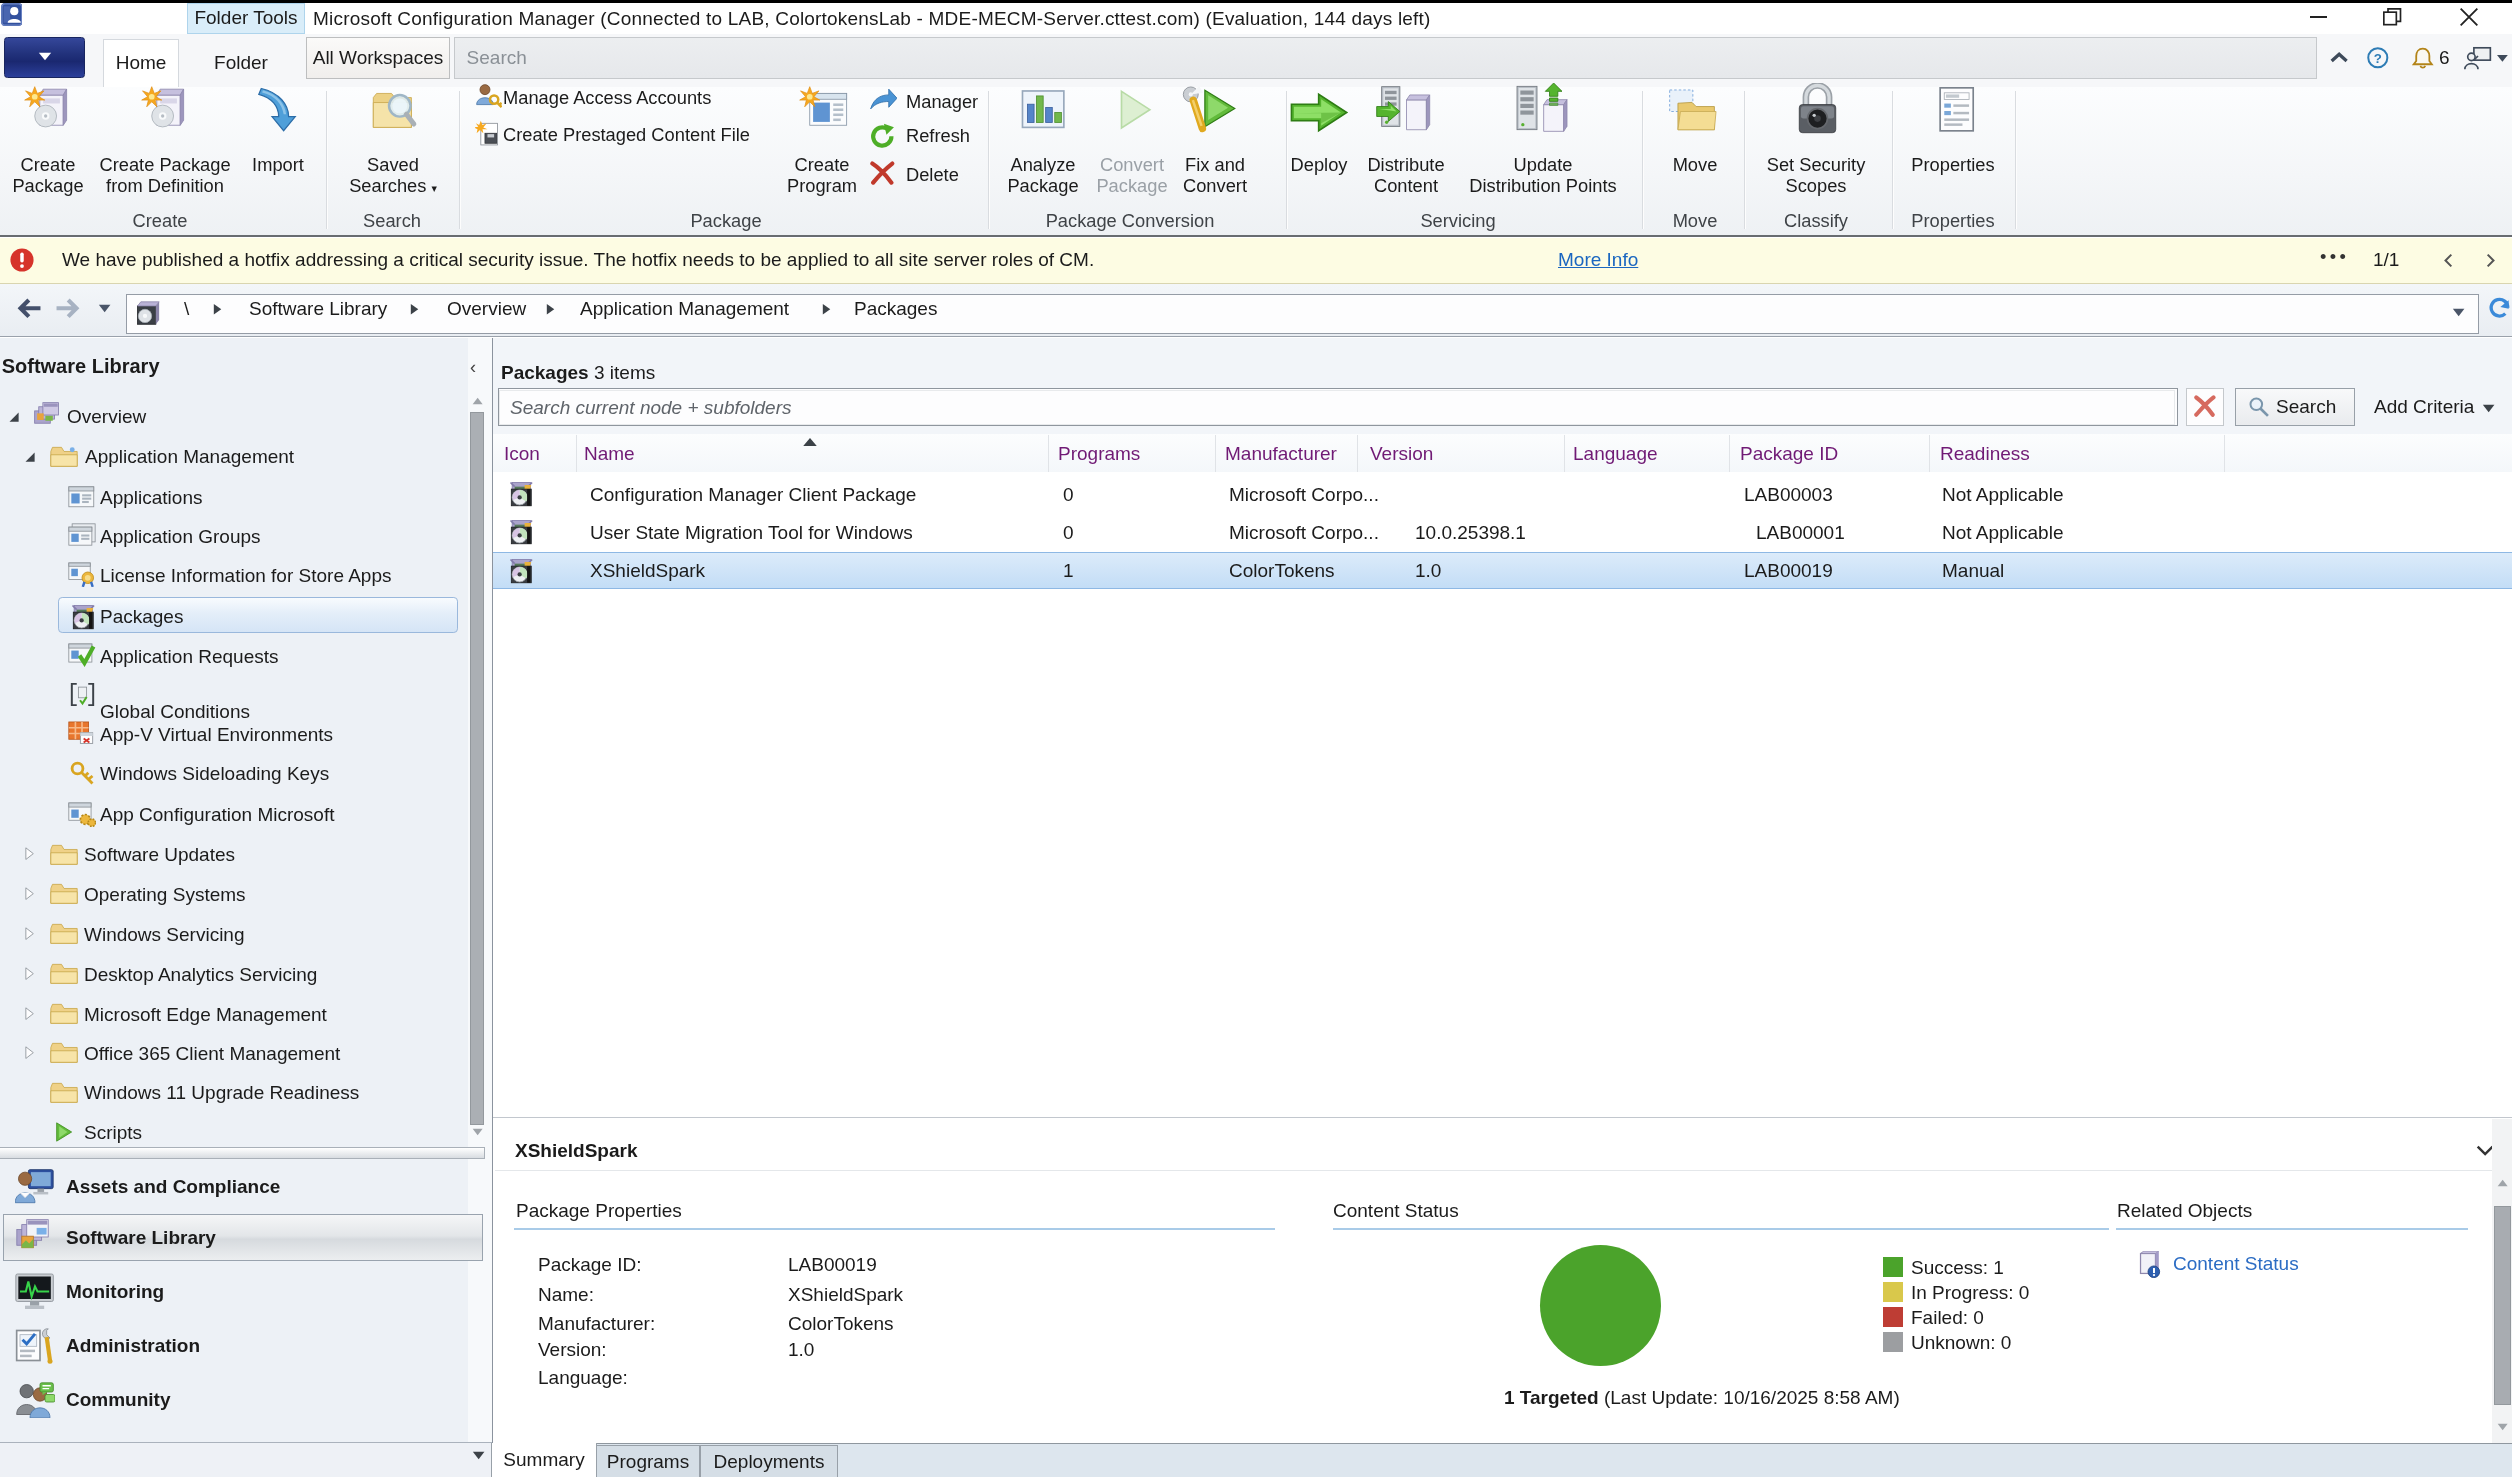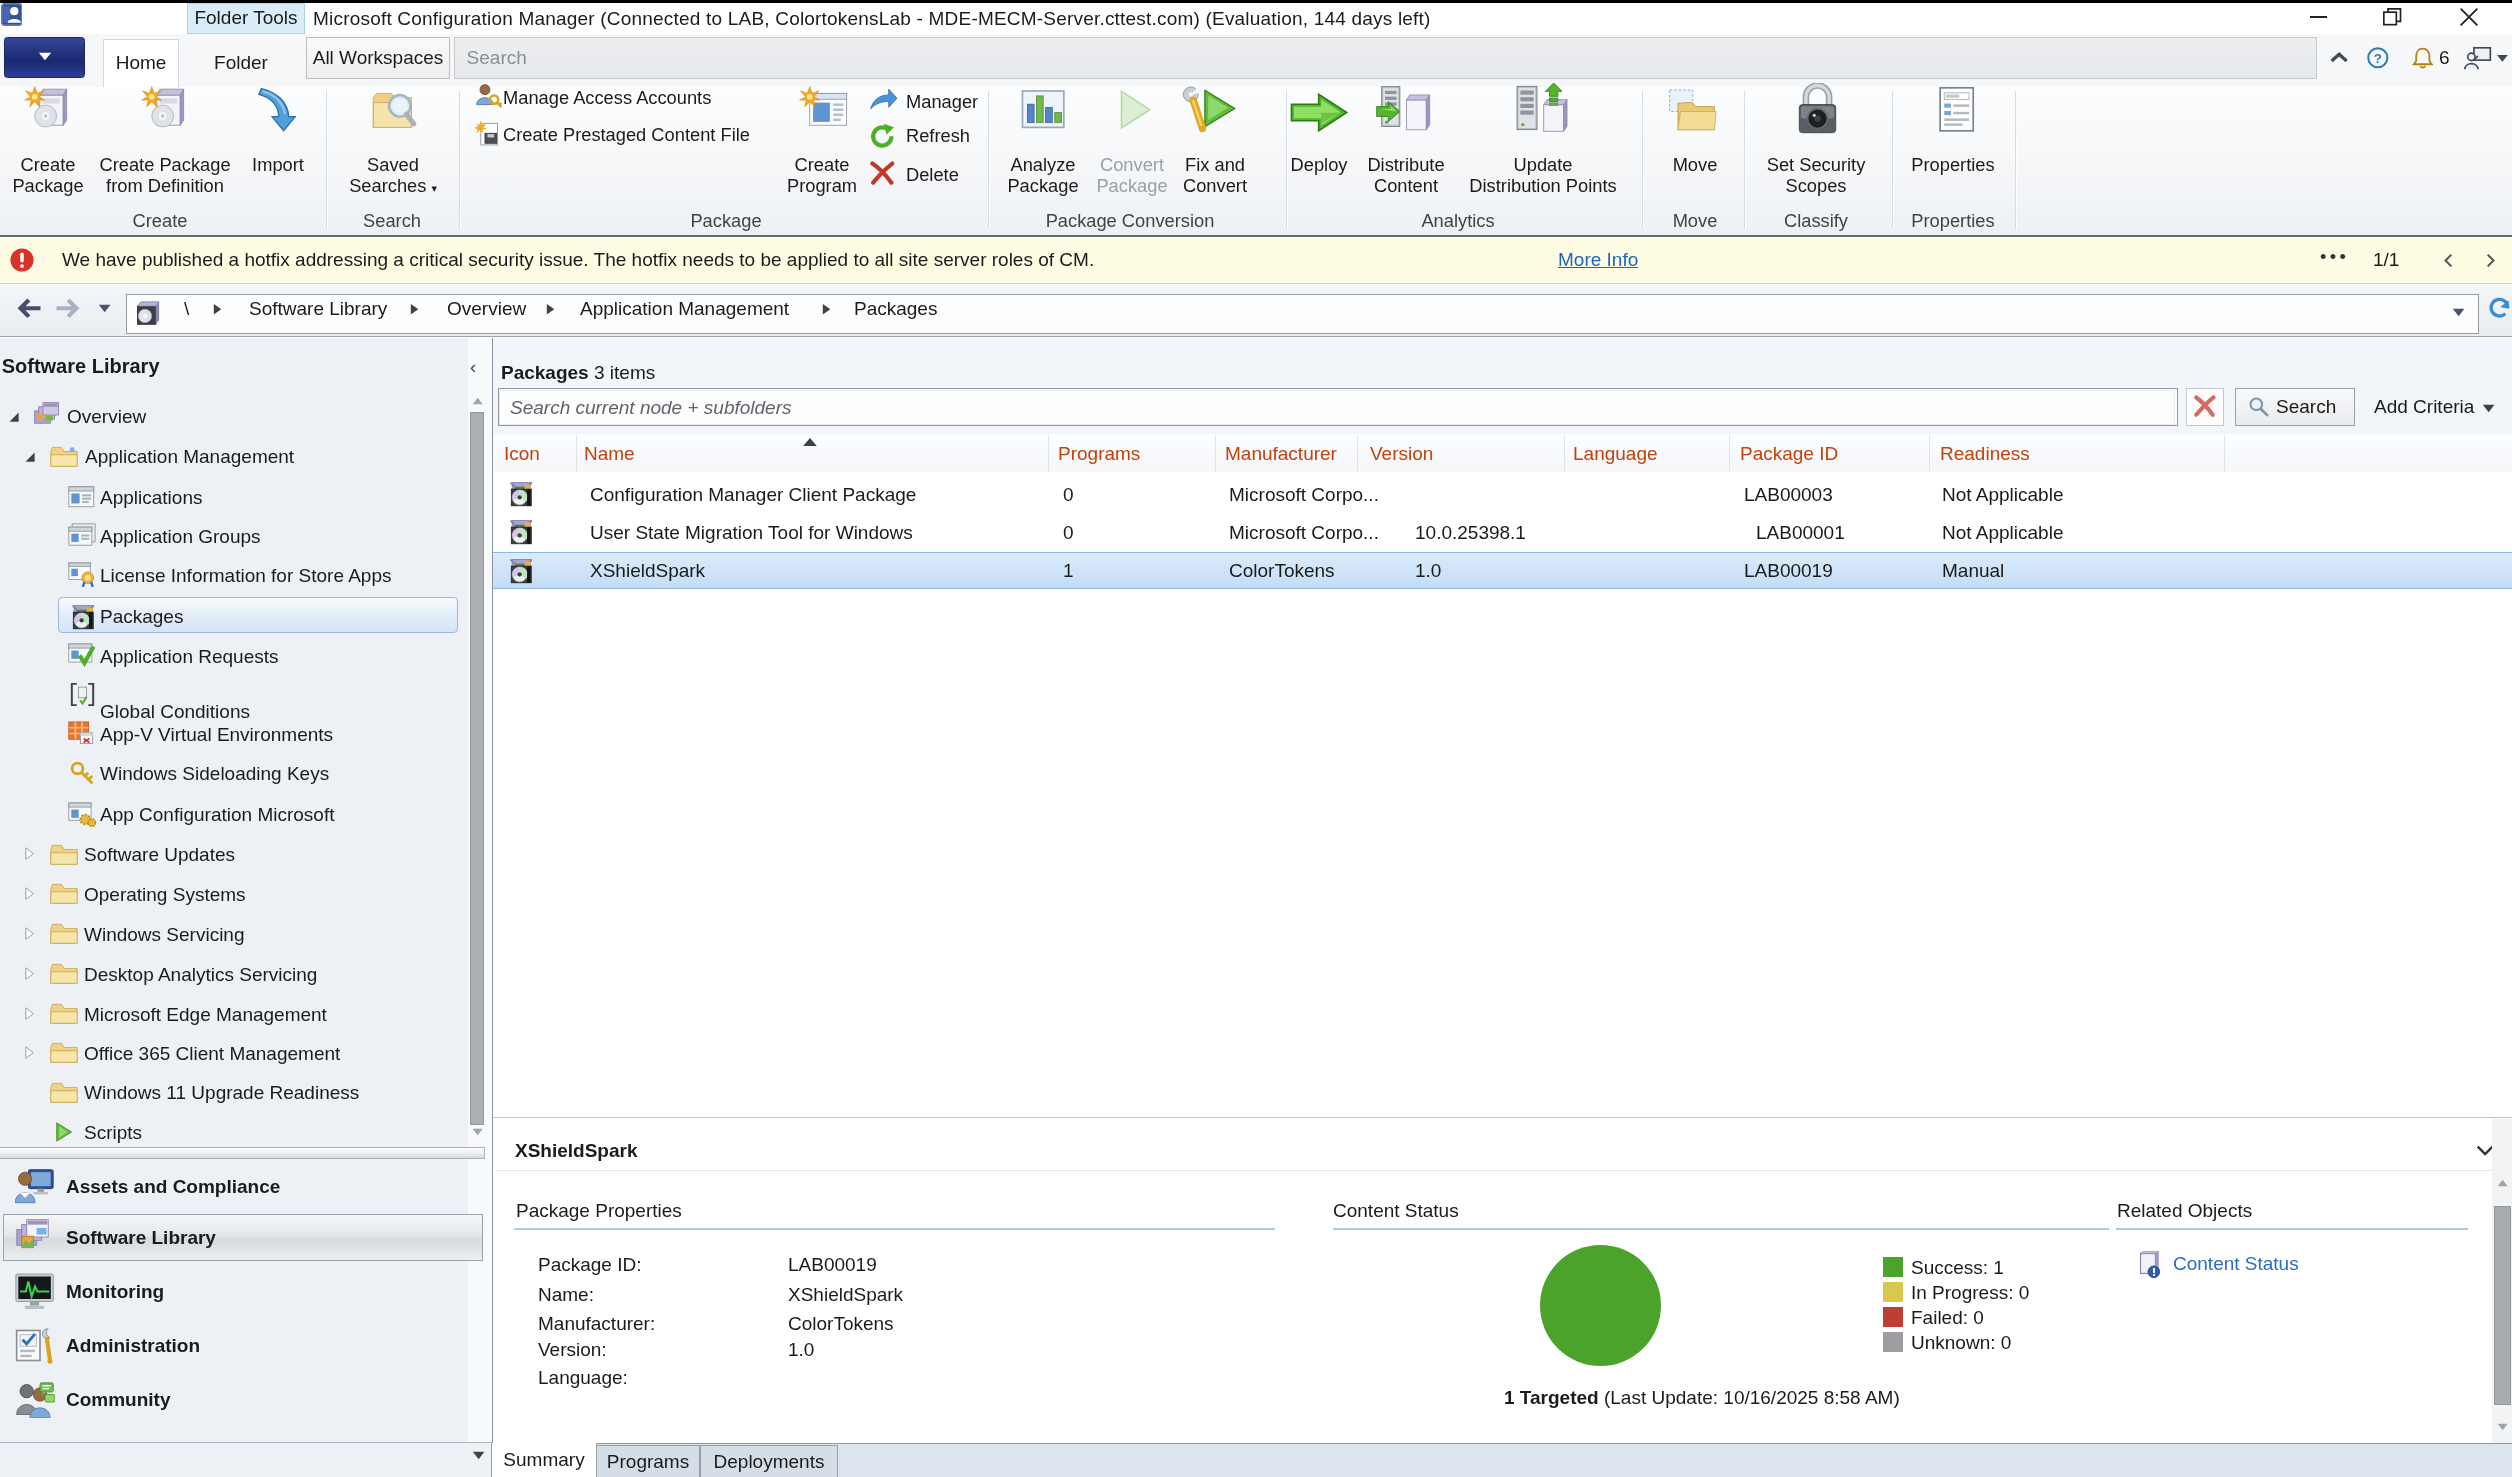--- a/index.html
+++ b/index.html
@@ -6,21 +6,21 @@
   body{width:2512px;height:1477px;overflow:hidden;background:#fff;}
   #root{position:relative;width:2512px;height:1477px;font-family:"Liberation Sans",sans-serif;color:#1b1b1b;font-size:19px;}
   .abs{position:absolute;}
   .nw{white-space:nowrap;}
   .ctr{display:flex;align-items:center;justify-content:center;}
   .vctr{display:flex;align-items:center;}
   svg{display:block;}
   .riblabel{position:absolute;text-align:center;font-size:18.3px;color:#1b1b1b;line-height:21px;white-space:nowrap;transform:translateX(-50%);}
   .grplabel{position:absolute;transform:translateX(-50%);font-size:18.3px;color:#3f4347;white-space:nowrap;}
   .ribsep{position:absolute;top:91px;height:138px;width:0.8px;background:#d9dce0;border-right:0.8px solid #fdfdfd;}
-  .hdrtxt{position:absolute;font-size:19px;color:#c2410c;white-space:nowrap;}
+  .hdrtxt{position:absolute;font-size:19px;color:#701a75;white-space:nowrap;}
   .celltxt{position:absolute;font-size:19px;color:#1b1b1b;white-space:nowrap;}
   .coldiv{position:absolute;top:435px;height:37px;width:0.8px;background:#e0e3e7;}
 </style>
 </head>
 <body>
 <div id="root">
 
   <div class="abs" style="left:0;top:0;width:2512px;height:2.5px;background:#000;"></div>
 
   <div class="abs" style="left:0;top:2.5px;width:2512px;height:32px;background:#ffffff;"></div>
@@ -90,21 +90,21 @@
   <div class="ribsep" style="left:1286px;"></div>
   <div class="ribsep" style="left:1642px;"></div>
   <div class="ribsep" style="left:1744px;"></div>
   <div class="ribsep" style="left:1892px;"></div>
   <div class="ribsep" style="left:2015px;"></div>
 
   <div class="grplabel" style="left:160px;top:210px;">Create</div>
   <div class="grplabel" style="left:392px;top:210px;">Search</div>
   <div class="grplabel" style="left:726px;top:210px;">Package</div>
   <div class="grplabel" style="left:1130px;top:210px;">Package Conversion</div>
-  <div class="grplabel" style="left:1458px;top:210px;">Analytics</div>
+  <div class="grplabel" style="left:1458px;top:210px;">Servicing</div>
   <div class="grplabel" style="left:1695px;top:210px;">Move</div>
   <div class="grplabel" style="left:1816px;top:210px;">Classify</div>
   <div class="grplabel" style="left:1953px;top:210px;">Properties</div>
 
   <div class="riblabel" style="left:48px;top:154px;">Create<br>Package</div>
   <div class="riblabel" style="left:165px;top:154px;">Create Package<br>from Definition</div>
   <div class="riblabel" style="left:278px;top:154px;">Import</div>
   <div class="riblabel" style="left:393px;top:154px;">Saved<br>Searches <span style="font-size:10.8px;">▾</span></div>
   <div class="riblabel" style="left:822px;top:154px;">Create<br>Program</div>
   <div class="riblabel" style="left:1043px;top:154px;">Analyze<br>Package</div>

